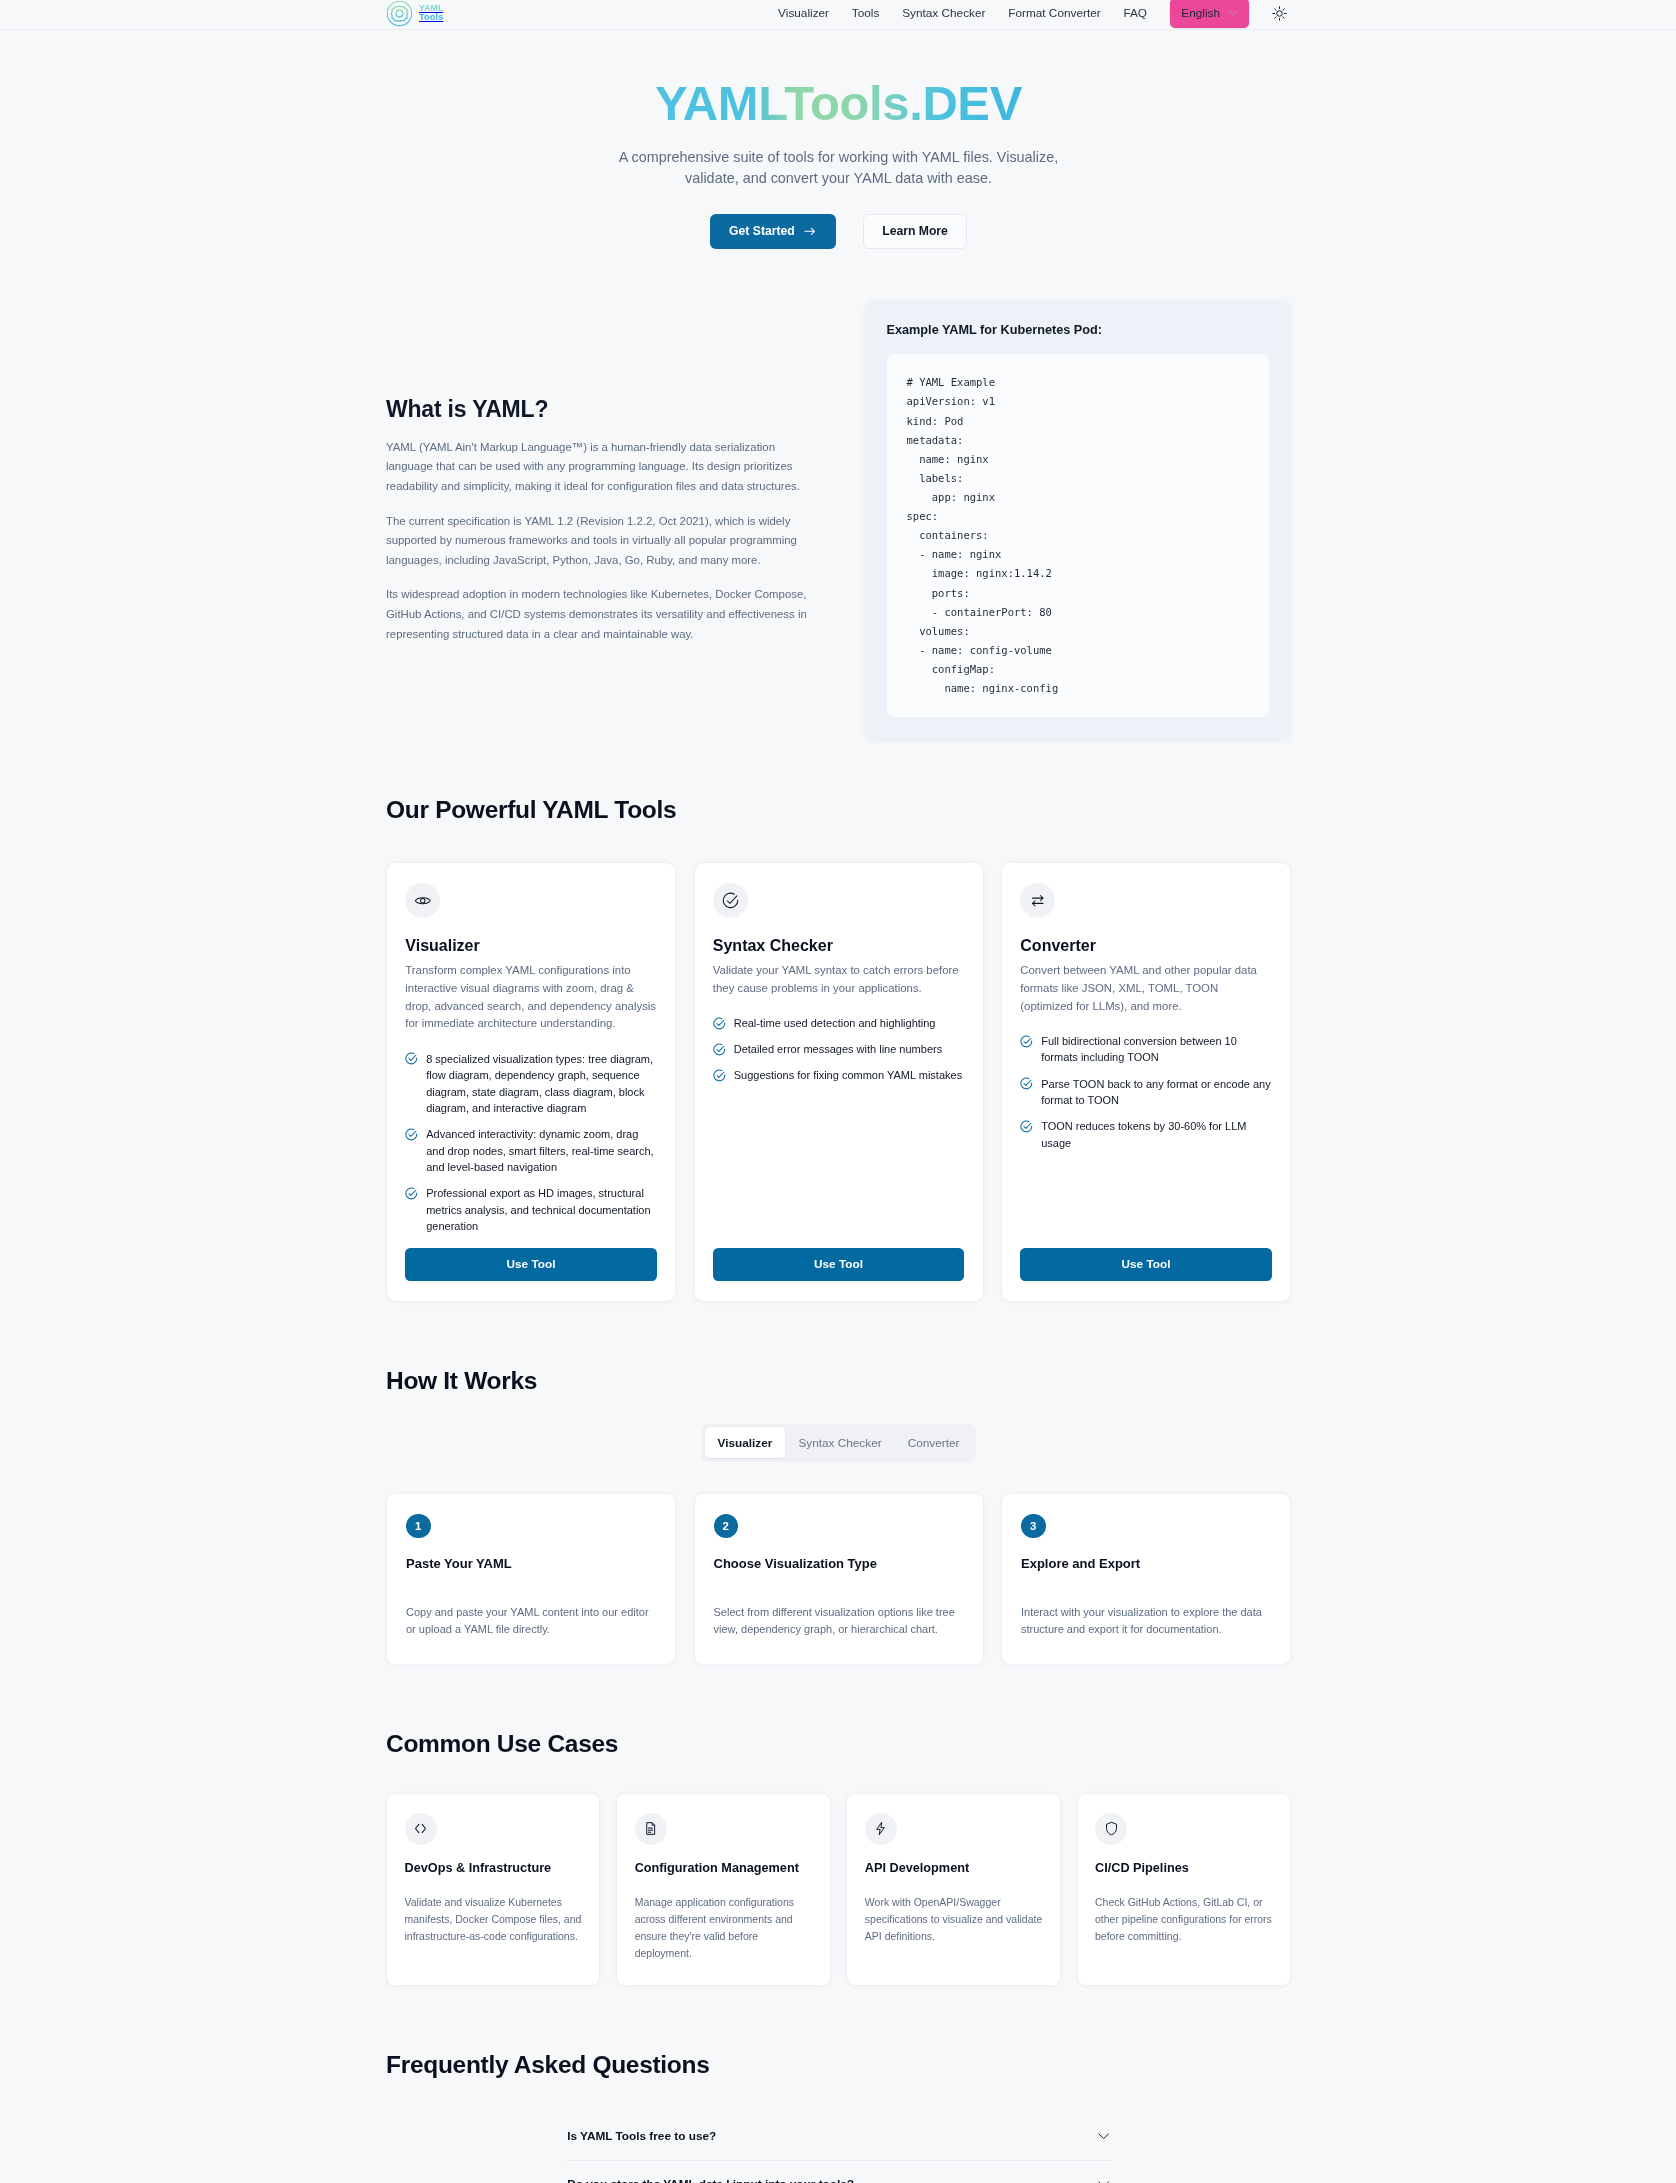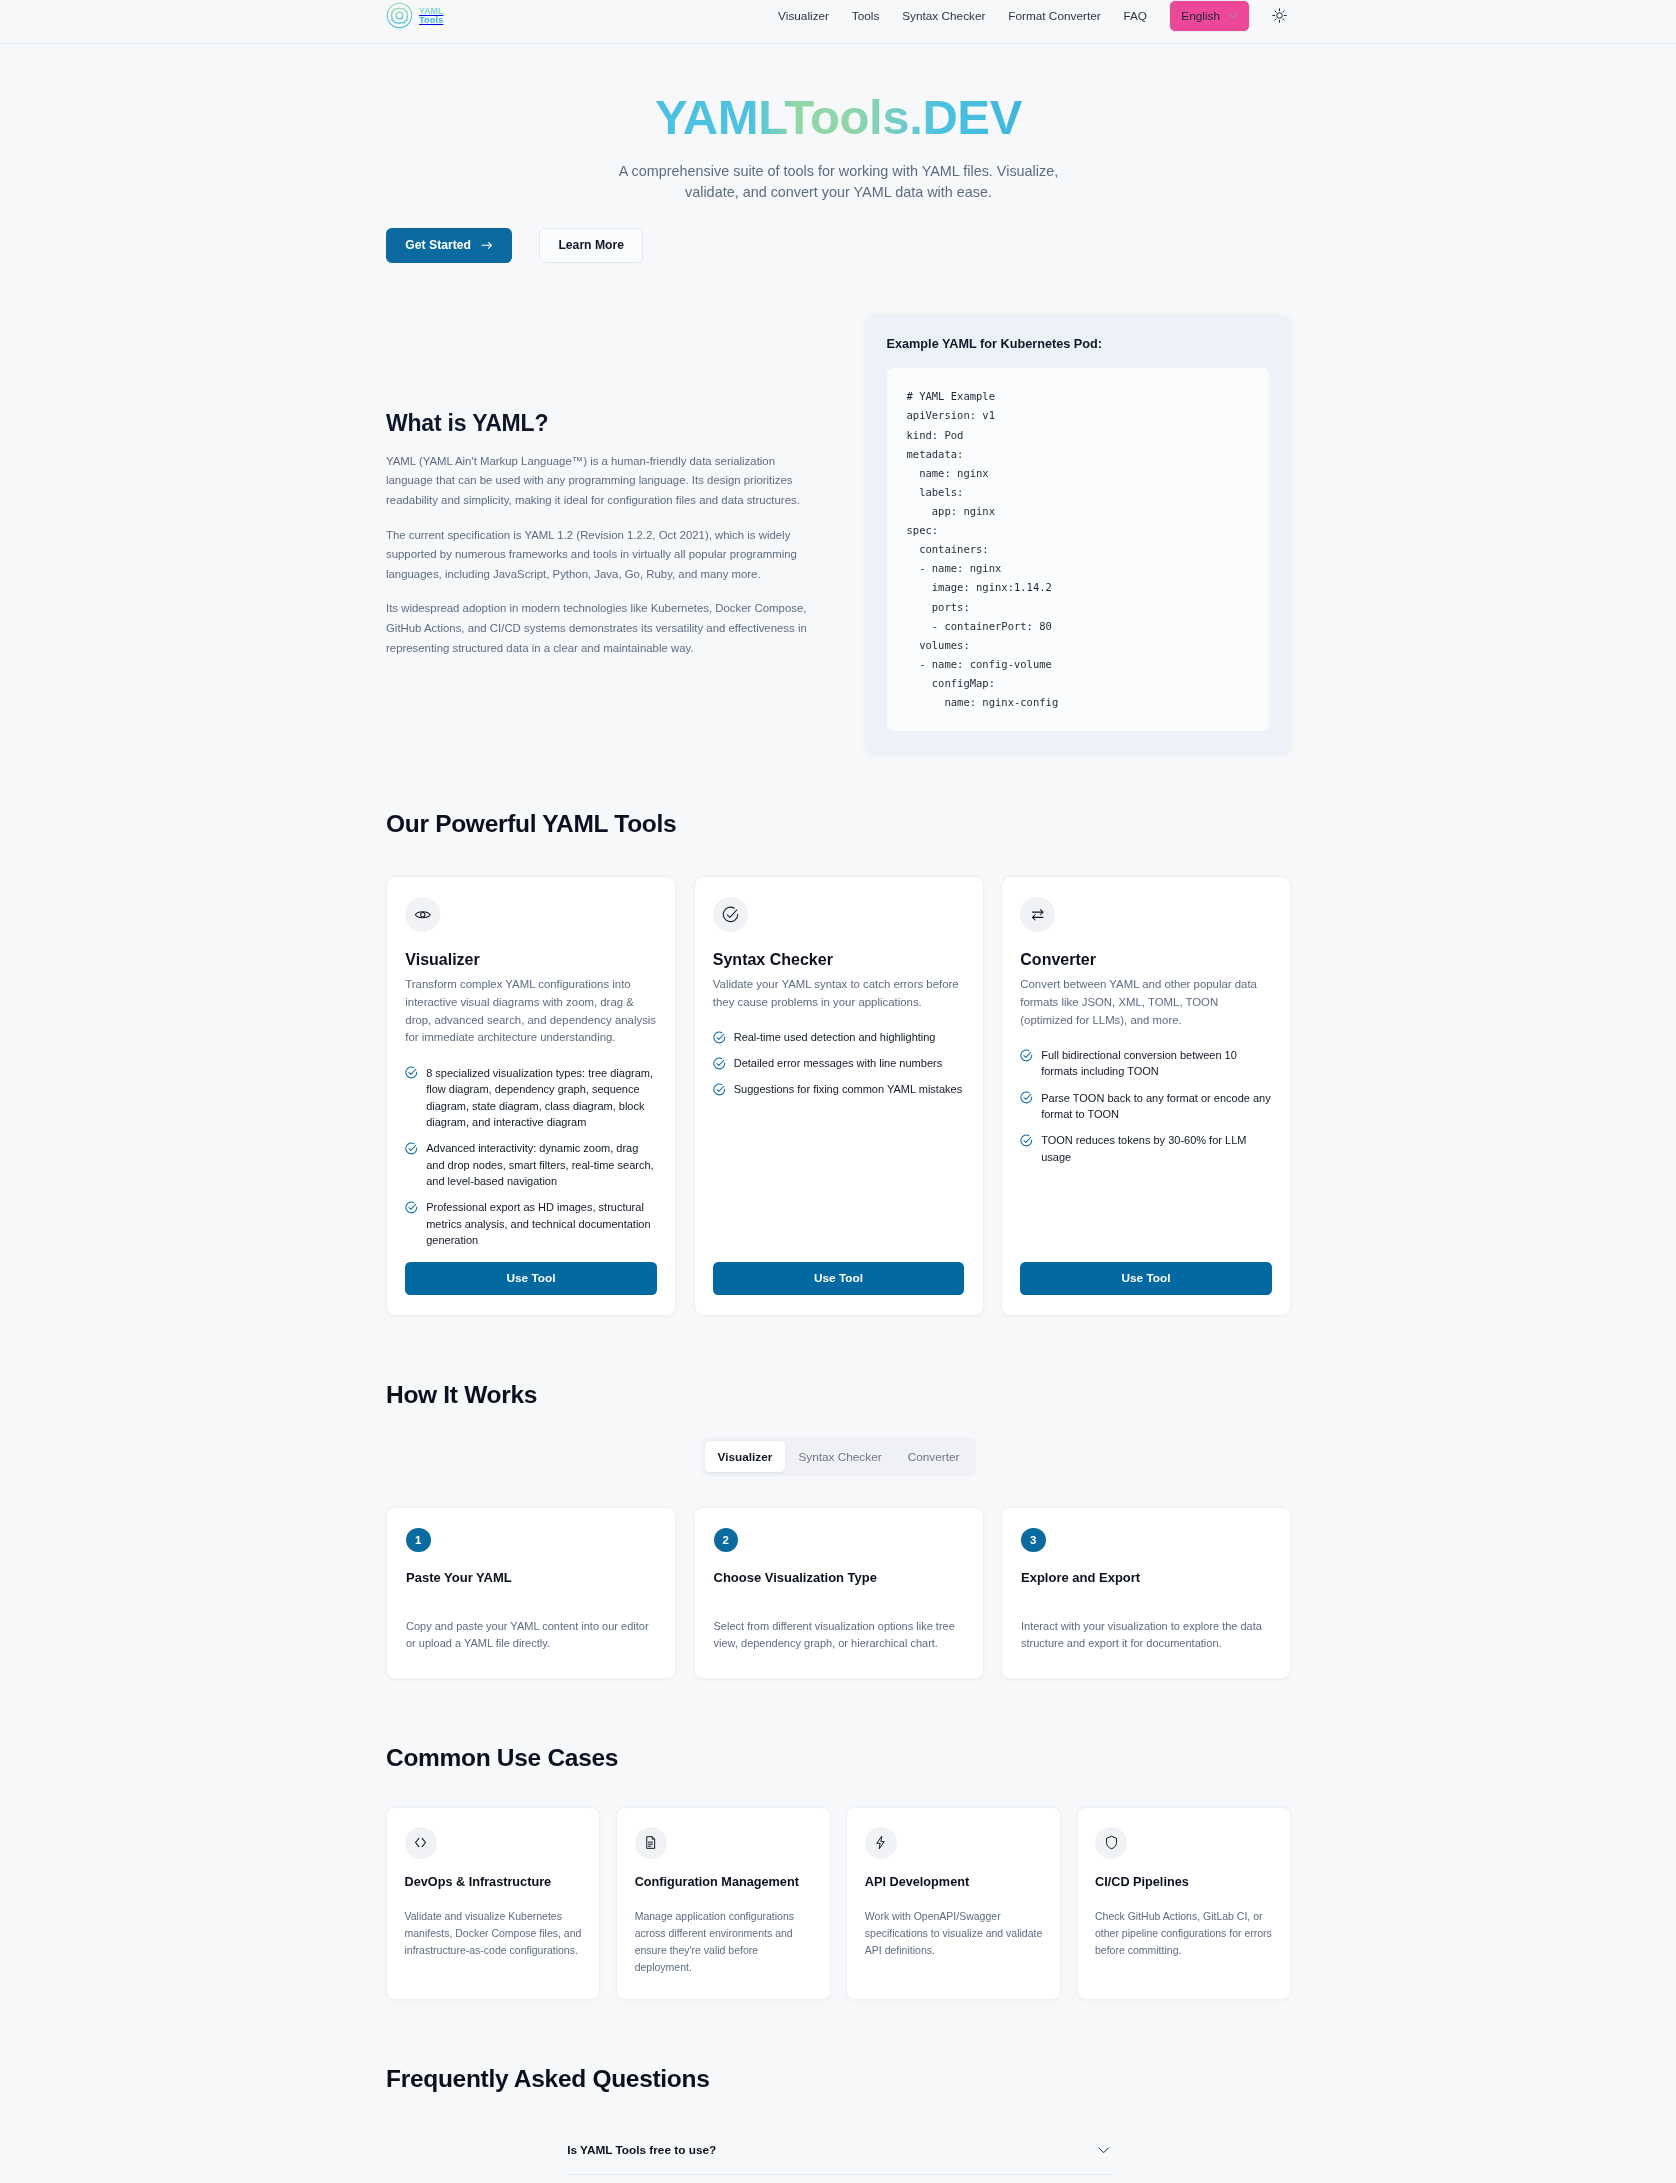--- a/index.html
+++ b/index.html
@@ -8,25 +8,25 @@
     width: 1677px;
     background: #f7f8fa;
     font-family: "Liberation Sans", sans-serif;
     color: #0f172a;
     -webkit-font-smoothing: antialiased;
   }
   .wrap { width: 905px; margin: 0 auto; }
 
   
   header.site-header {
-    height: 44px;
+    height: 30px;
     border-bottom: 1.3px solid #e8ebf0;
     background: #f7f8fa;
     display: flex;
-    align-items: flex-start;
+    align-items: flex-end;
   }
   .header-inner { width: 905px; margin: 0 auto; display: flex; align-items: center; }
   .brand { display: flex; align-items: center; gap: 6.1px; }
   .brand-mark { width: 27px; height: 27px; display: block; }
   .brand-text { display: flex; flex-direction: column; line-height: 1.04; }
   .brand-text .l1 { font-size: 8.7px; font-weight: 700; color: #7fd4cf; letter-spacing: 0.1px;}
   .brand-text .l2 { font-size: 9.2px; font-weight: 700; color: #3fb6dd; letter-spacing: 0.1px;}
   nav.main-nav { margin-left: auto; display: flex; align-items: center; gap: 0; }
   nav.main-nav a {
     font-size: 11.8px; color: #2a3446; text-decoration: none; padding: 0 11.4px;
@@ -49,21 +49,21 @@
   .hero h1 {
     font-size: 49px; font-weight: 700; letter-spacing: -0.4px; line-height: 1.05;
     background: linear-gradient(90deg,#4cc2e0 0%,#4cc2e0 26%,#8fd6a8 38%,#8fd6a8 52%,#7fd0bd 62%,#4cc2e0 78%,#3fb6dd 100%);
     -webkit-background-clip: text; background-clip: text; color: transparent;
     display: inline-block;
   }
   .hero p.sub {
     margin: 17.5px auto 0; max-width: 493px; font-size: 14.4px; line-height: 1.45;
     color: #5d6b82;
   }
-  .hero-actions { margin-top: 25px; display: flex; justify-content: flex-start; gap: 27px; }
+  .hero-actions { margin-top: 25px; display: flex; justify-content: center; gap: 27px; }
   .btn {
     font-size: 12.2px; font-weight: 700; border-radius: 5.7px; border: 0.9px solid transparent;
     padding: 9.6px 18.3px; display: inline-flex; align-items: center; gap: 9.6px;
     cursor: pointer; text-decoration: none; white-space: nowrap;
   }
   .btn-primary { background: #0b6ba0; color: #ffffff; }
   .btn-outline { background: #fbfcfd; color: #101828; border: 0.9px solid #e4e8ee; }
   .arrow { width: 12.2px; height: 8.7px; display: block; }
 
   

